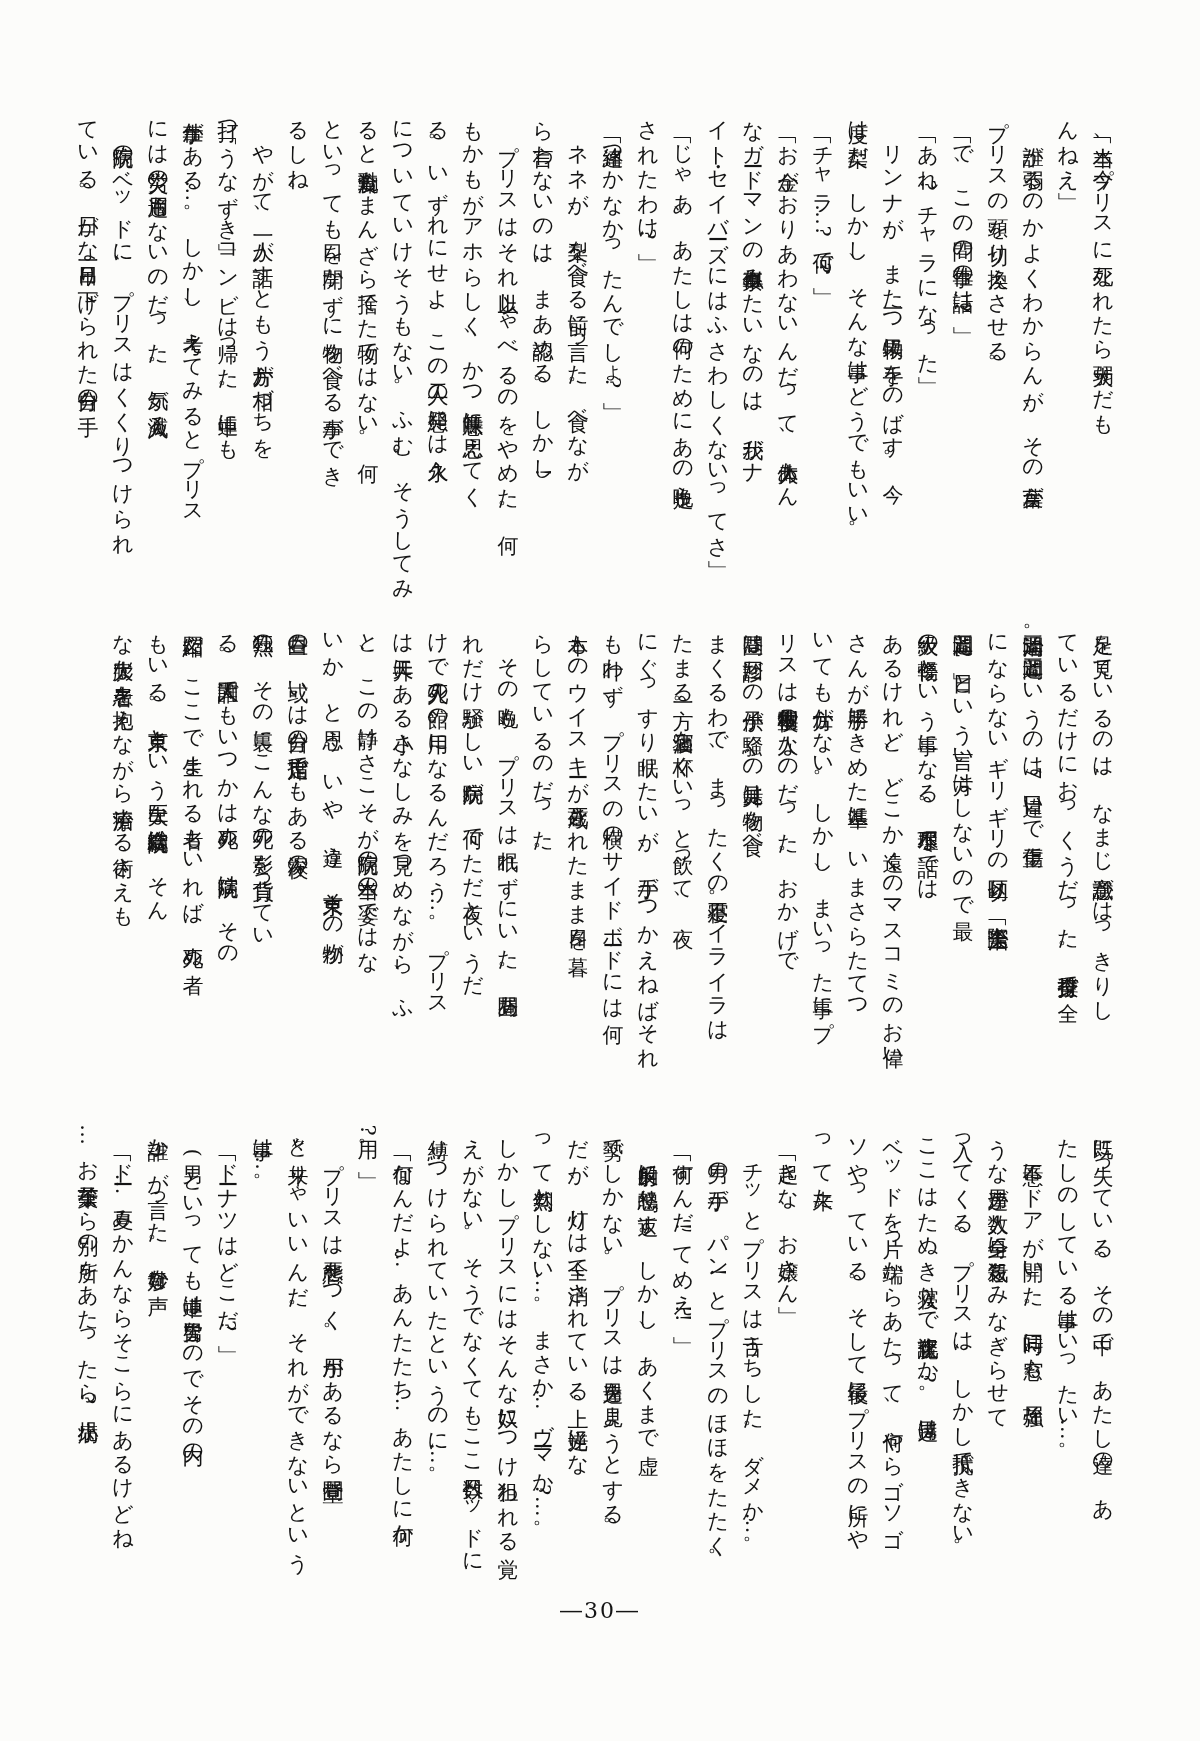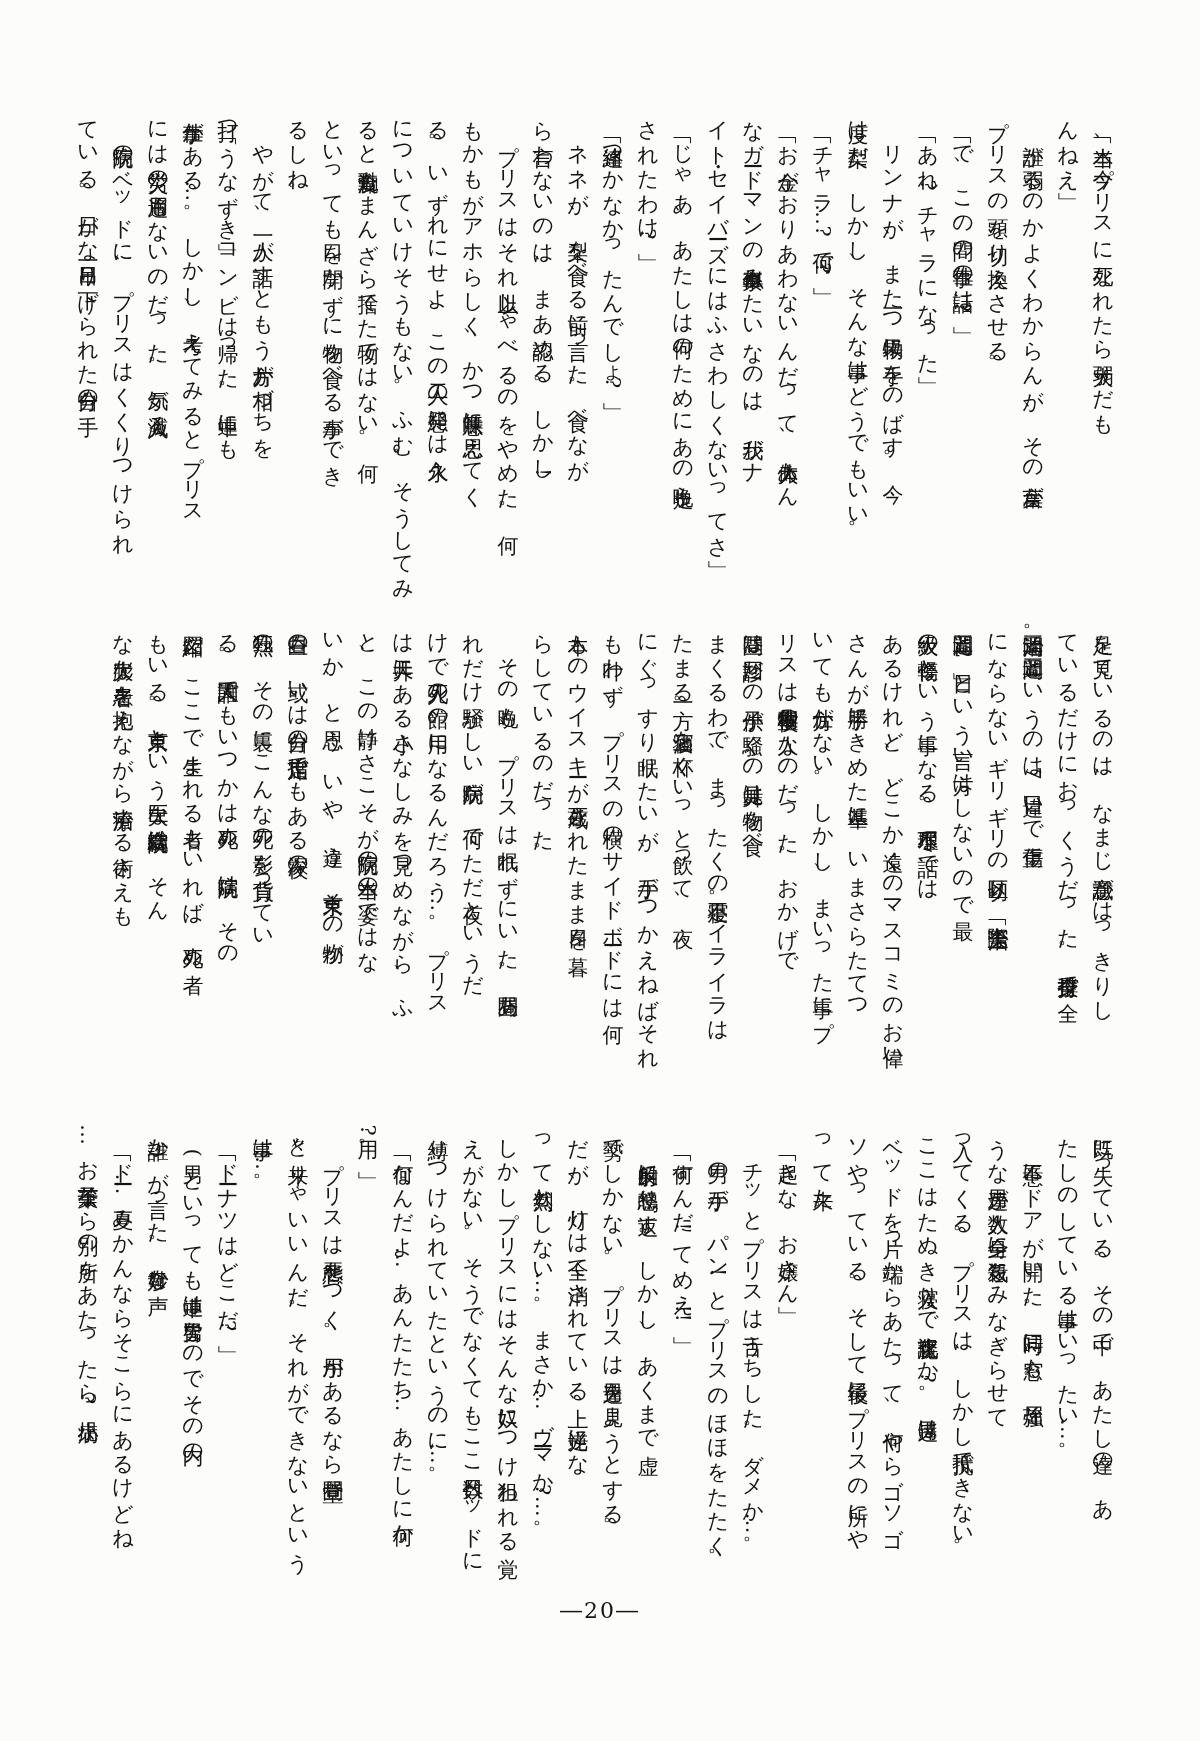--- a/index.html
+++ b/index.html
@@ -142,14 +142,14 @@
       <div class="col indent">プリスは悪態をつく。用があるなら昼間堂</div>
       <div class="col">々と来りゃいいんだ。それができないという</div>
       <div class="col">事は…。</div>
       <div class="col indent">「ドーナツはどこだ?」</div>
       <div class="col indent">男(といっても連中は皆男なのでその内の</div>
       <div class="col">誰か)が言った。奇妙な声。</div>
       <div class="col indent">「ドー…夏みかんならそこらにあるけどね</div>
       <div class="col">…お茶菓子なら別の所をあたったら?小児病</div>
     </div>
 
-  <div class="page-number">―20―</div>
+  <div class="page-number">―30―</div>
 </div>
 
 </body></html>

